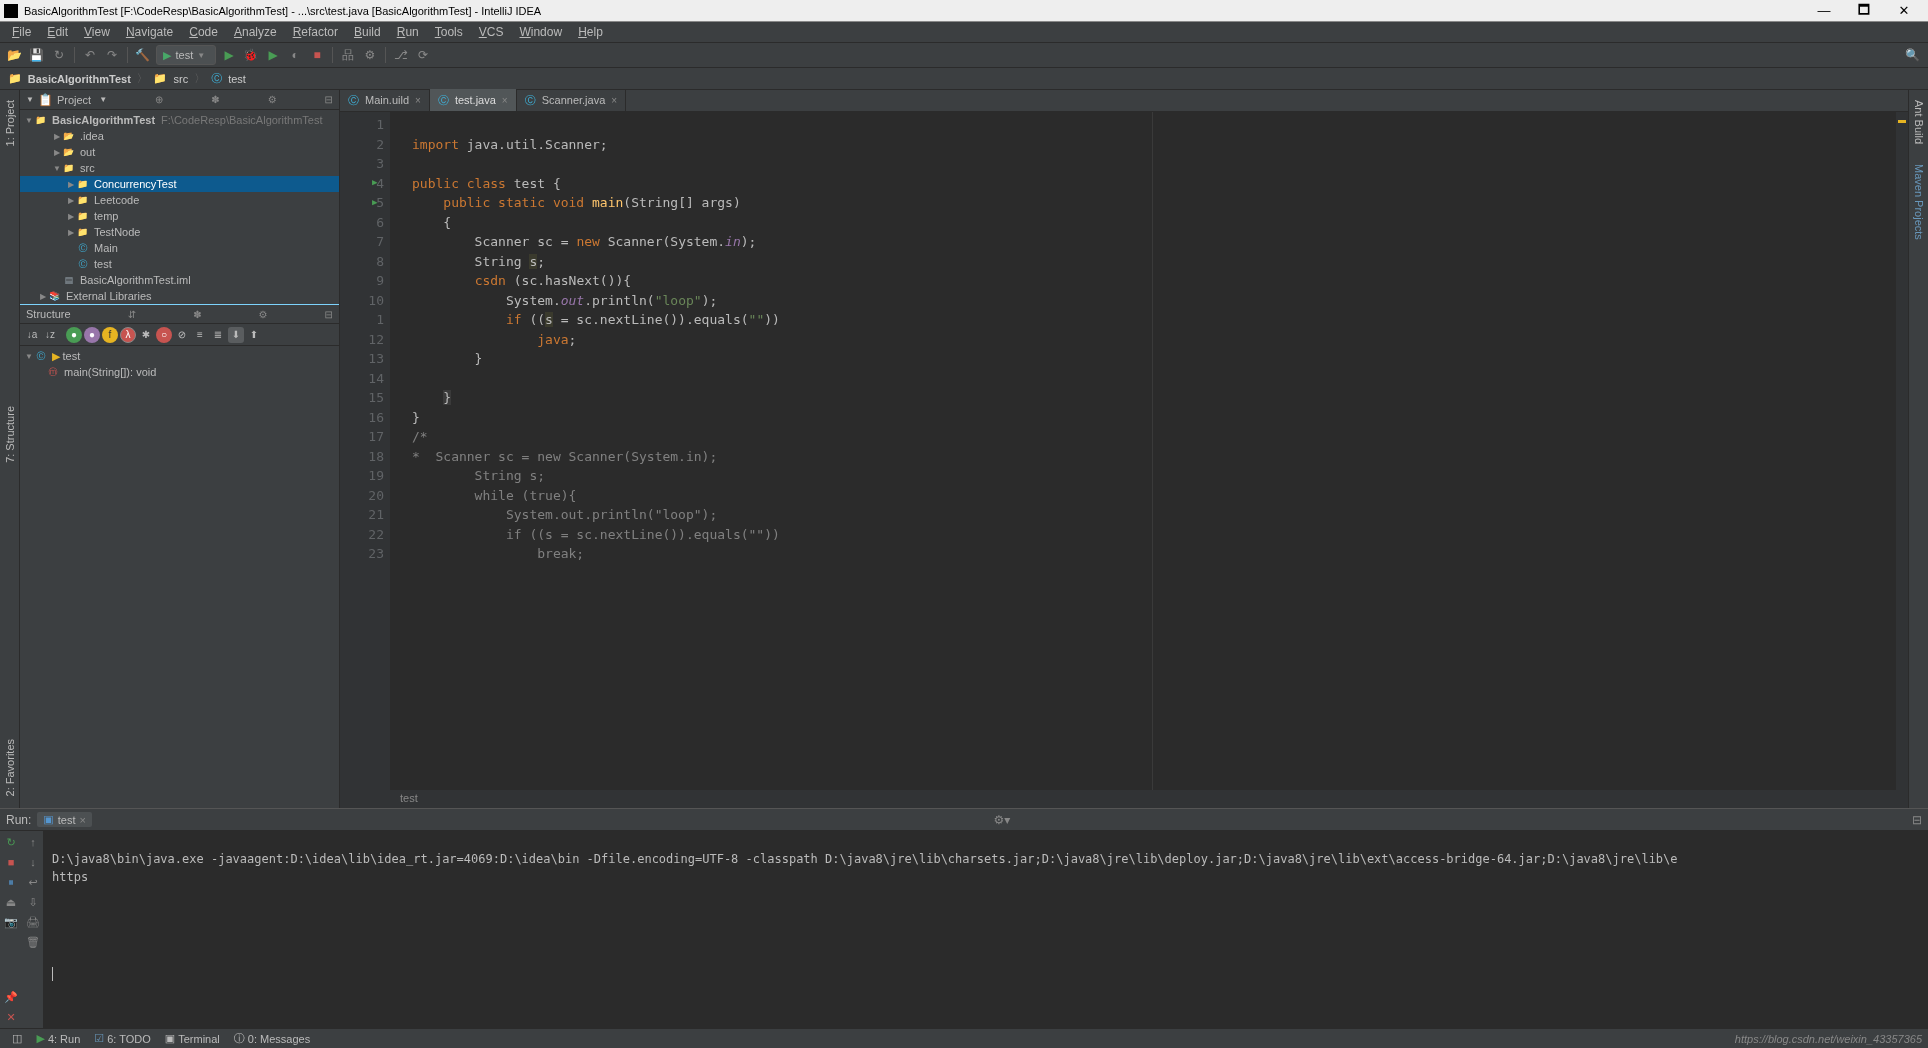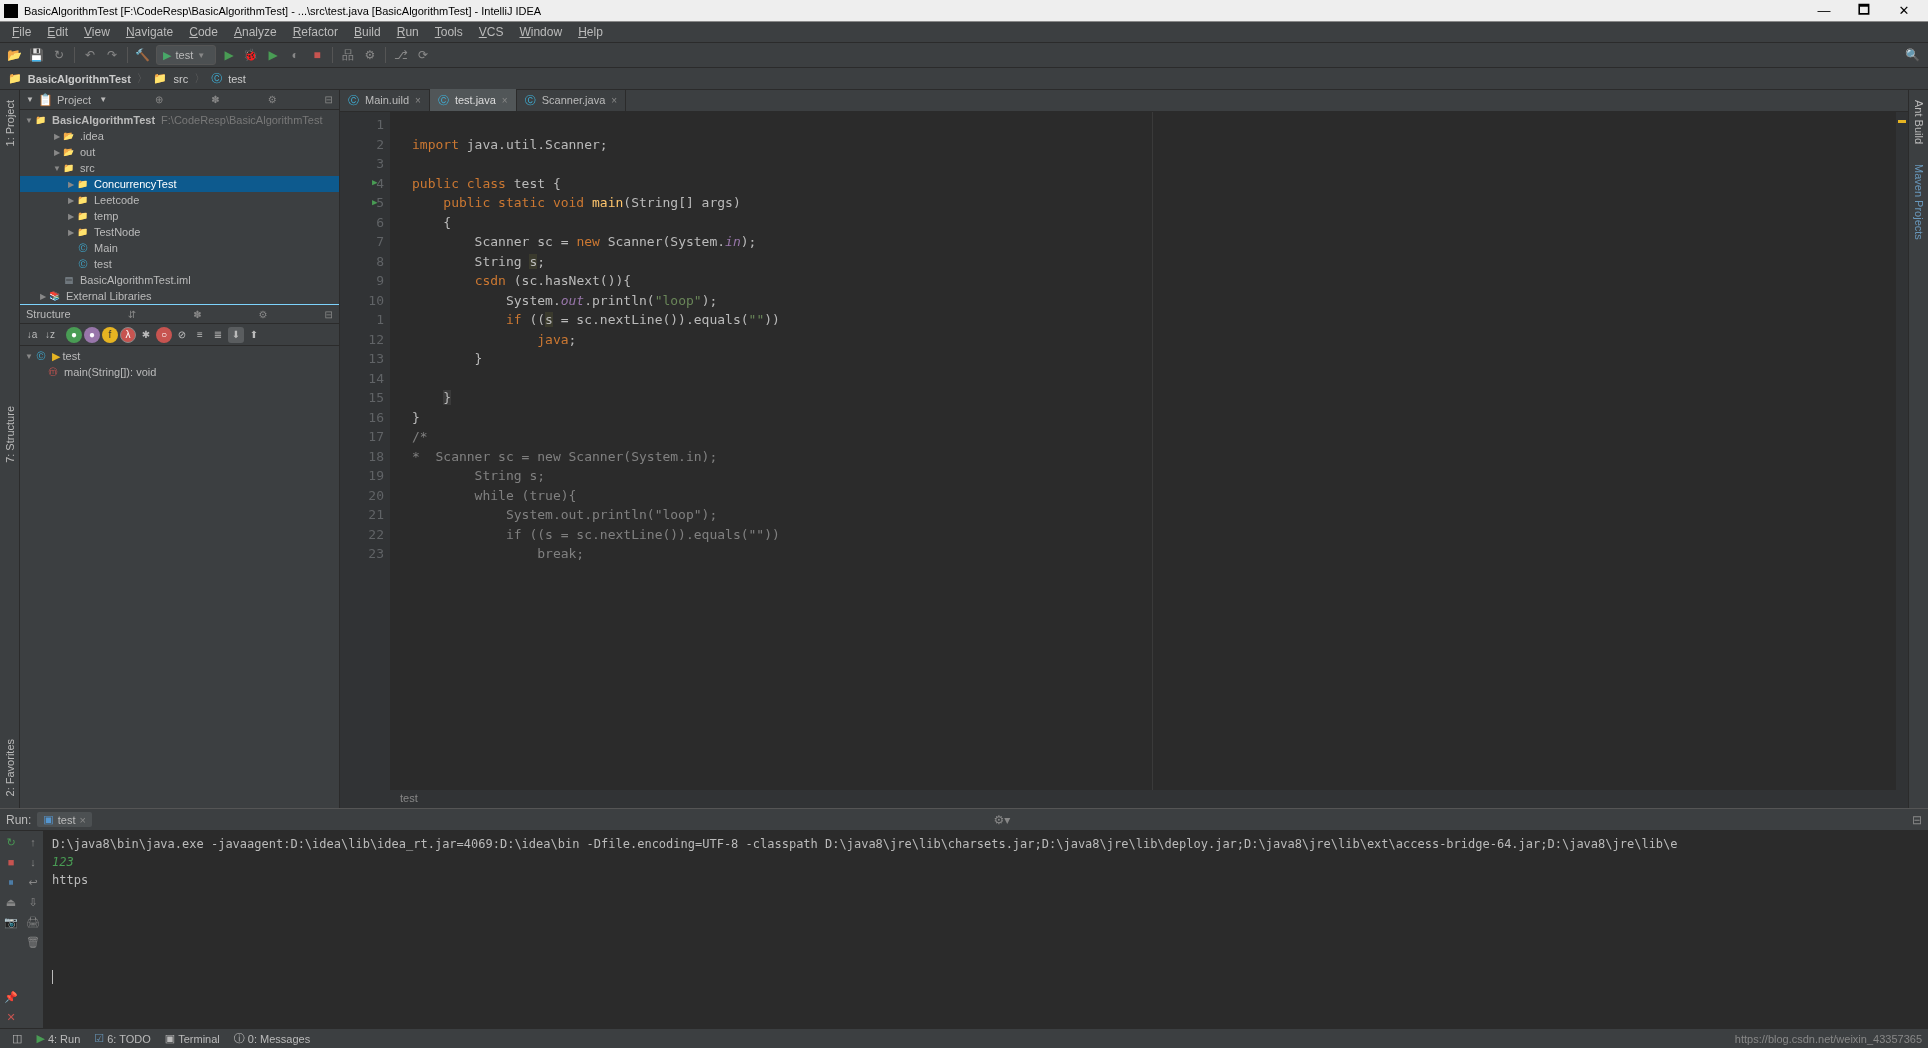--- a/index.html
+++ b/index.html
@@ -67,26 +67,26 @@
 .run-hdr .cfg { background: #4c5052; padding: 1px 6px; border-radius: 2px; font-size: 11px; display: flex; align-items: center; gap: 4px; }
 .run-hdr .rico { margin-left: auto; color: #888; cursor: pointer; }
 .run-body { flex: 1; display: flex; }
 .run-tb { width: 22px; background: #3c3f41; display: flex; flex-direction: column; gap: 2px; padding: 2px; }
 .run-tb2 { width: 22px; background: #3c3f41; display: flex; flex-direction: column; gap: 2px; padding: 2px; border-right: 1px solid #2b2b2b; }
 .rbtn { width: 18px; height: 18px; display: flex; align-items: center; justify-content: center; font-size: 11px; cursor: pointer; }
 .rbtn.grn { color: #499c54; }
 .rbtn.red { color: #c75450; }
 .rbtn.blu { color: #5495ce; }
 .rbtn.gry { color: #888; }
-.console { flex: 1; font-family: Consolas, monospace; font-size: 12px; padding: 4px 8px; color: #bbb; line-height: 18px; overflow-x: auto; white-space: nowrap; }
+.console { flex: 1; font-family: Consolas, monospace; font-size: 12px; padding: 19px 8px; color: #bbb; line-height: 18px; overflow-x: auto; white-space: nowrap; }
 .console .inp { color: #499c54; font-style: italic; }
 .console .cur { display: inline-block; width: 1px; height: 14px; background: #bbb; vertical-align: middle; }
 .statusbar { height: 20px; background: #3c3f41; border-top: 1px solid #2b2b2b; display: flex; align-items: center; padding: 0 6px; gap: 2px; font-size: 11px; }
 .statusbar .sbtn { padding: 2px 6px; color: #bbb; cursor: pointer; display: flex; align-items: center; gap: 3px; }
-.statusbar .right { margin-left: auto; color: #888; }
+.statusbar .right { margin-left: auto; color: #888; font-style: italic; }
 </style>
 </head>
 <body>
 
 <div class="titlebar">
   <div class="ico"></div>
   <div class="title">BasicAlgorithmTest [F:\CodeResp\BasicAlgorithmTest] - ...\src\test.java [BasicAlgorithmTest] - IntelliJ IDEA</div>
   <div class="wbtn">—</div>
   <div class="wbtn">🗖</div>
   <div class="wbtn">✕</div>
@@ -376,21 +376,20 @@
     <div class="run-tb2">
       <span class="rbtn gry">↑</span>
       <span class="rbtn gry">↓</span>
       <span class="rbtn gry">↩</span>
       <span class="rbtn gry">⇩</span>
       <span class="rbtn gry">🖨</span>
       <span class="rbtn gry">🗑</span>
     </div>
     <div class="console">
       <div>D:\java8\bin\java.exe -javaagent:D:\idea\lib\idea_rt.jar=4069:D:\idea\bin -Dfile.encoding=UTF-8 -classpath D:\java8\jre\lib\charsets.jar;D:\java8\jre\lib\deploy.jar;D:\java8\jre\lib\ext\access-bridge-64.jar;D:\java8\jre\lib\e</div>
-      <div class="inp">123</div>
       <div>https</div>
       <div style="height:78px"></div>
       <div><span class="cur"></span></div>
     </div>
   </div>
 </div>
 
 <div class="statusbar">
   <span class="sbtn">◫</span>
   <span class="sbtn">

